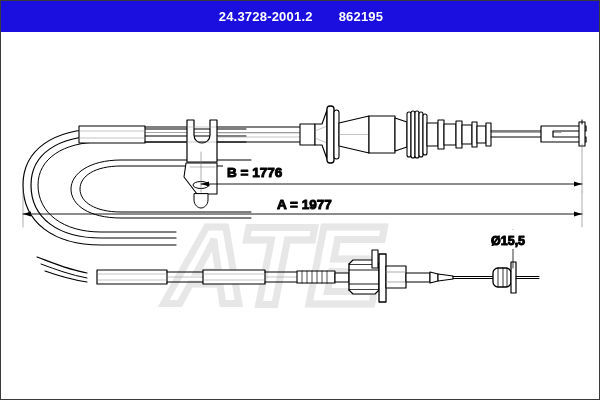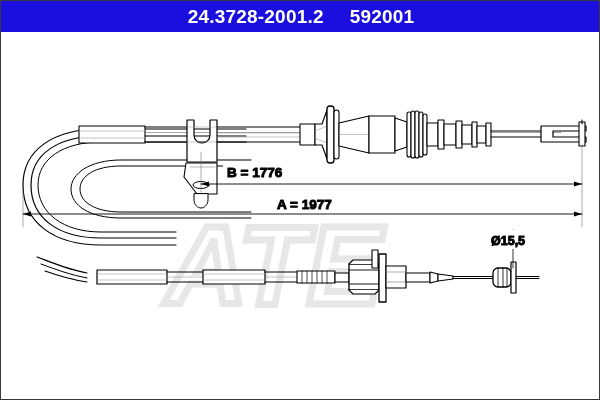--- a/index.html
+++ b/index.html
@@ -25,21 +25,21 @@
     height: 31px;
     background: #1a0fdf;
     display: flex;
     align-items: center;
     justify-content: center;
     gap: 26px;
   }
   .header-text {
     color: #ffffff;
     font-weight: bold;
-    font-size: 19px;
+    font-size: 13px;
     letter-spacing: 0.2px;
     font-family: "Liberation Sans", sans-serif;
   }
   #drawing-area {
     position: absolute;
     left: 0;
     top: 31px;
     width: 600px;
     height: 368px;
   }
@@ -68,21 +68,21 @@
     stroke-width: 7;
   }
 </style>
 </head>
 <body>
 
 <div id="page">
 
   <div id="header-banner">
     <span class="header-text">24.3728-2001.2</span>
-    <span class="header-text">592001</span>
+    <span class="header-text">862195</span>
   </div>
 
   <div id="drawing-area">
     <svg id="drawing-svg" width="600" height="368" viewBox="0 0 600 368" xmlns="http://www.w3.org/2000/svg">
 
       <g opacity="0.95">
         <text class="wm" x="165" y="272">ATE</text>
       </g>
 
       <g fill="none" stroke="#000000" stroke-width="1" stroke-linejoin="round" stroke-linecap="round">

